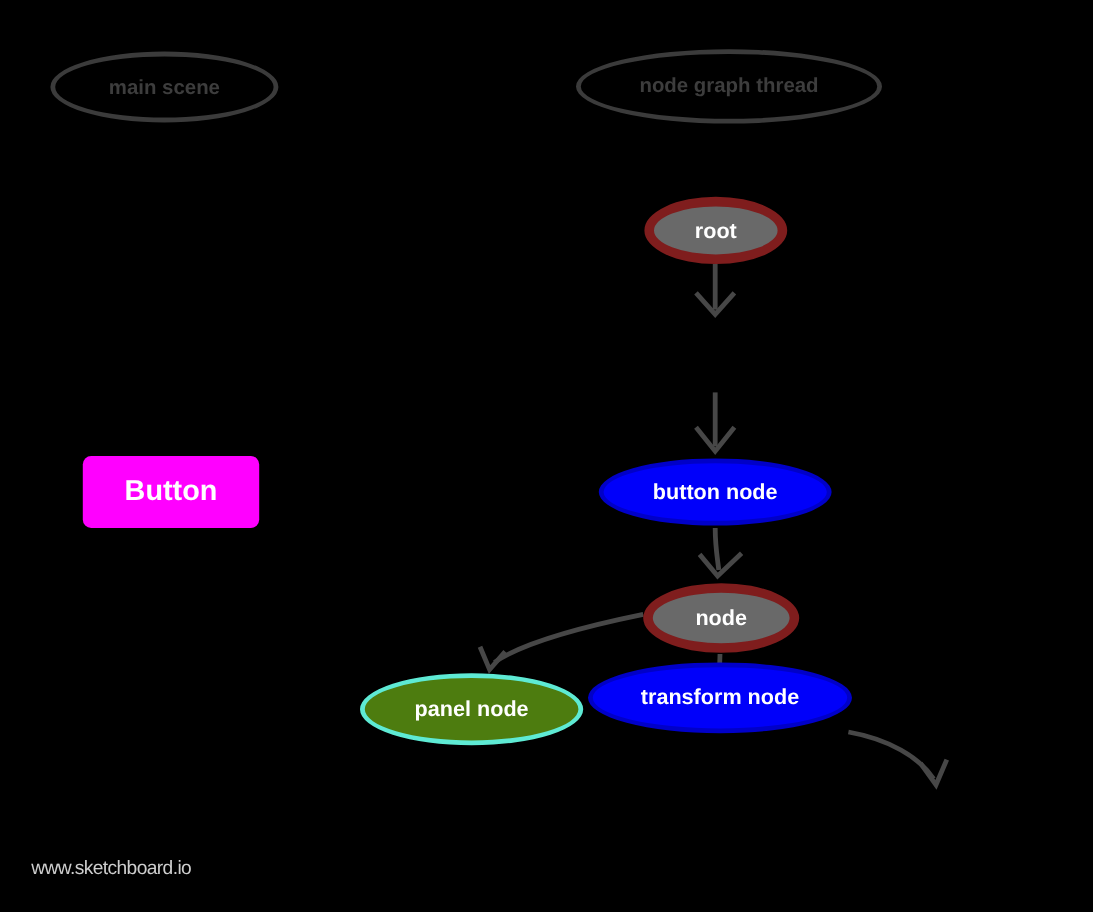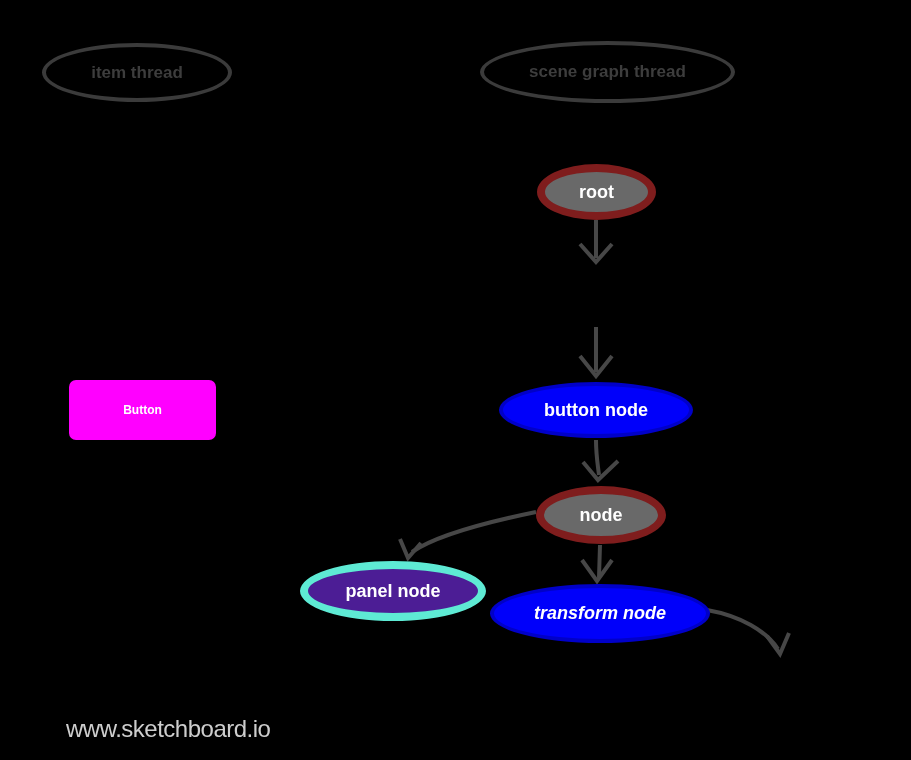--- a/index.html
+++ b/index.html
@@ -10,43 +10,43 @@
   .ellipse {
     position:absolute; border-radius:50%; box-sizing:border-box;
     display:flex; align-items:center; justify-content:center;
     font-weight:bold; color:#ffffff; font-size:18px; white-space:nowrap;
   }
   .outline {
     background:transparent; border:4px solid #3b3b3b; color:#3d3d3d; font-size:17px;
   }
   .gray { background:#696969; border:8px solid #7f1d1d; }
   .blue { background:#0000fa; border:4px solid #0000c8; }
-  .red  { background:#4c1d95; border:8px solid #5eead4; }
+  .red  { background:#4d7c0f; border:4px solid #5eead4; }
 
   .node-main-thread        { left:42px;  top:43px;  width:190px; height:59px; }
   .node-scene-graph-thread { left:480px; top:41px;  width:255px; height:62px; }
   .node-root               { left:537px; top:164px; width:119px; height:56px; }
   .node-quick-root-item    { left:485px; top:265px; width:220px; height:60px; }
   .node-button-node        { left:499px; top:382px; width:194px; height:56px; }
   .node-node               { left:536px; top:486px; width:130px; height:58px; }
   .node-panel-node         { left:300px; top:561px; width:186px; height:60px; }
-  .node-transform-node     { left:490px; top:584px; width:220px; height:59px;font-style:italic; }
+  .node-transform-node     { left:490px; top:552px; width:220px; height:59px; }
   .node-text-node          { left:694px; top:659px; width:171px; height:58px; }
 
   .button-rect {
     position:absolute; left:69px; top:380px; width:147px; height:60px;
     background:#ff00ff; border-radius:7px; box-sizing:border-box;
     display:flex; align-items:center; justify-content:center;
-    color:#ffffff; font-weight:bold; font-size:12px;
+    color:#ffffff; font-weight:bold; font-size:24px;
   }
   .edges { position:absolute; left:0; top:0; width:911px; height:760px; }
   .edges path { stroke:#474747; stroke-width:4; fill:none; }
   .watermark {
     position:absolute; left:26px; top:715px; color:#cdcdcd;
-    font-size:24px; letter-spacing:-0.5px; font-weight:normal;margin-left:40px;
+    font-size:16px; letter-spacing:-0.5px; font-weight:normal;
   }
 </style>
 </head>
 <body>
 
 <div class="stage">
 
   <svg class="edges" width="911" height="760" viewBox="0 0 911 760">
     <g>
       <path d="M596,220 L596,258"></path>
@@ -68,25 +68,25 @@
       <path d="M600,545 L599,577"></path>
       <path d="M582,560 L597,581 L612,560"></path>
     </g>
     <g>
       <path d="M707,610 C741,616 766,631 778,649"></path>
       <path d="M767,636 L780,654 L789,633"></path>
     </g>
   </svg>
 
   <div class="ellipse outline node-main-thread">
-    <span>item thread</span>
+    <span>main scene</span>
   </div>
 
   <div class="ellipse outline node-scene-graph-thread">
-    <span>scene graph thread</span>
+    <span>node graph thread</span>
   </div>
 
   <div class="button-rect">
     <span>Button</span>
   </div>
 
   <div class="ellipse gray node-root">
     <span>root</span>
   </div>
 

